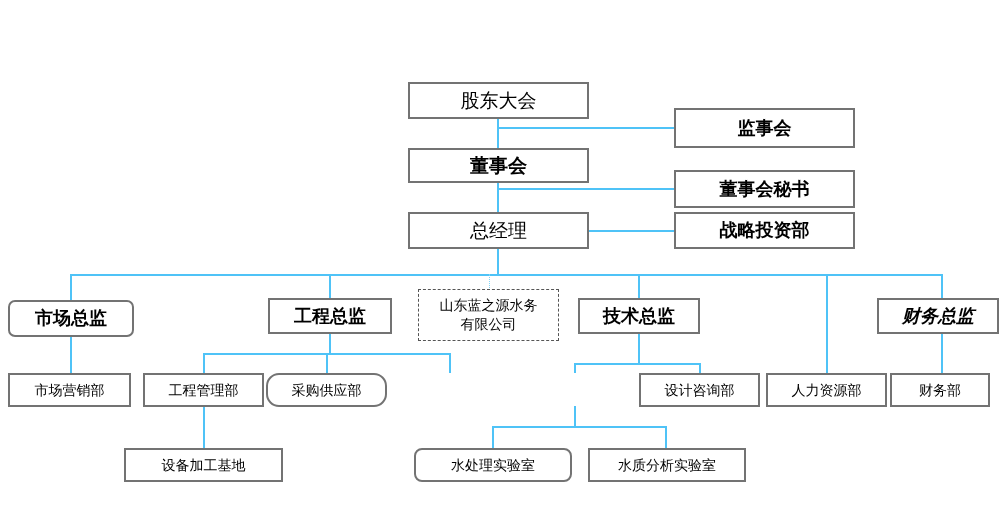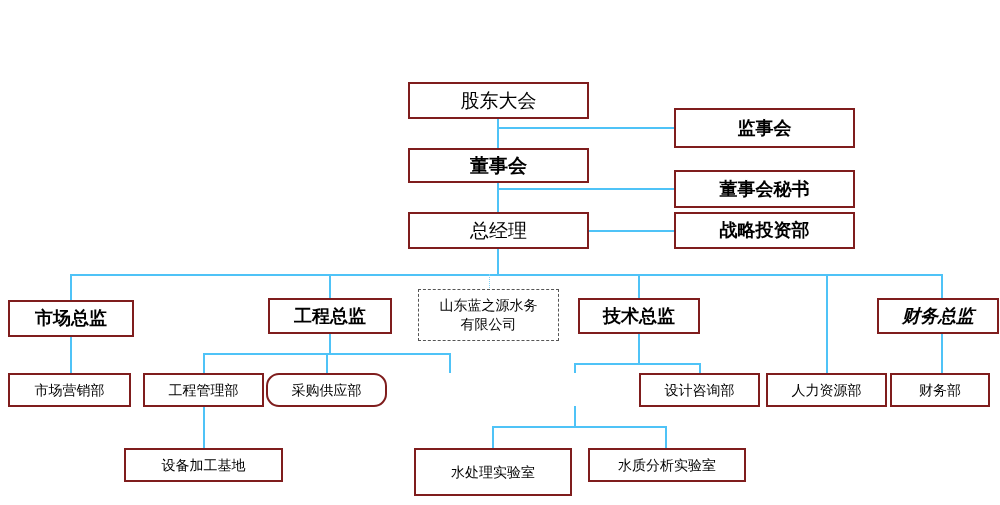--- a/index.html
+++ b/index.html
@@ -13,21 +13,21 @@
   #chart-root {
     position: relative;
     width: 1000px;
     height: 505px;
     background: #ffffff;
     overflow: hidden;
   }
   .node {
     position: absolute;
     box-sizing: border-box;
-    border: 2px solid #7f1d1d;
+    border: 2px solid #737373;
     background: #ffffff;
     color: #000000;
     display: flex;
     align-items: center;
     justify-content: center;
     text-align: center;
     line-height: 1.15;
     z-index: 3;
     white-space: pre-line;
   }
@@ -112,21 +112,21 @@
 
   <div class="node lvl2" style="left:674px; top:170px; width:181px; height:38px;">董事会秘书</div>
 
   <div class="node lvl1" style="left:408px; top:212px; width:181px; height:37px;">总经理</div>
 
   <div class="node lvl2" style="left:674px; top:212px; width:181px; height:37px;">战略投资部</div>
 
   <div class="node dashed" style="left:418px; top:289px; width:141px; height:52px;">山东蓝之源水务
 有限公司</div>
 
-  <div class="node lvl2" style="left:8px; top:300px; width:126px; height:37px;">市场总监</div>
+  <div class="node lvl2" style="left:8px; top:300px; width:126px; height:37px;border-radius:7px;">市场总监</div>
 
   <div class="node lvl2" style="left:268px; top:298px; width:124px; height:36px;">工程总监</div>
 
   <div class="node lvl2" style="left:578px; top:298px; width:122px; height:36px;">技术总监</div>
 
   <div class="node lvl2" style="left:877px; top:298px; width:122px; height:36px;font-style:italic;">财务总监</div>
 
   <div class="node lvl3" style="left:8px; top:373px; width:123px; height:34px;">市场营销部</div>
 
   <div class="node lvl3" style="left:143px; top:373px; width:121px; height:34px;">工程管理部</div>
@@ -136,17 +136,17 @@
 
 
   <div class="node lvl3" style="left:639px; top:373px; width:121px; height:34px;">设计咨询部</div>
 
   <div class="node lvl3" style="left:766px; top:373px; width:121px; height:34px;">人力资源部</div>
 
   <div class="node lvl3" style="left:890px; top:373px; width:100px; height:34px;">财务部</div>
 
   <div class="node lvl4" style="left:124px; top:448px; width:159px; height:34px;">设备加工基地</div>
 
-  <div class="node lvl4" style="left:414px; top:448px; width:158px; height:48px;">水处理实验室</div>
+  <div class="node lvl4" style="left:414px; top:448px; width:158px; height:34px;border-radius:8px;">水处理实验室</div>
 
   <div class="node lvl4" style="left:588px; top:448px; width:158px; height:34px;">水质分析实验室</div>
 
 </div>
 
 </body></html>

